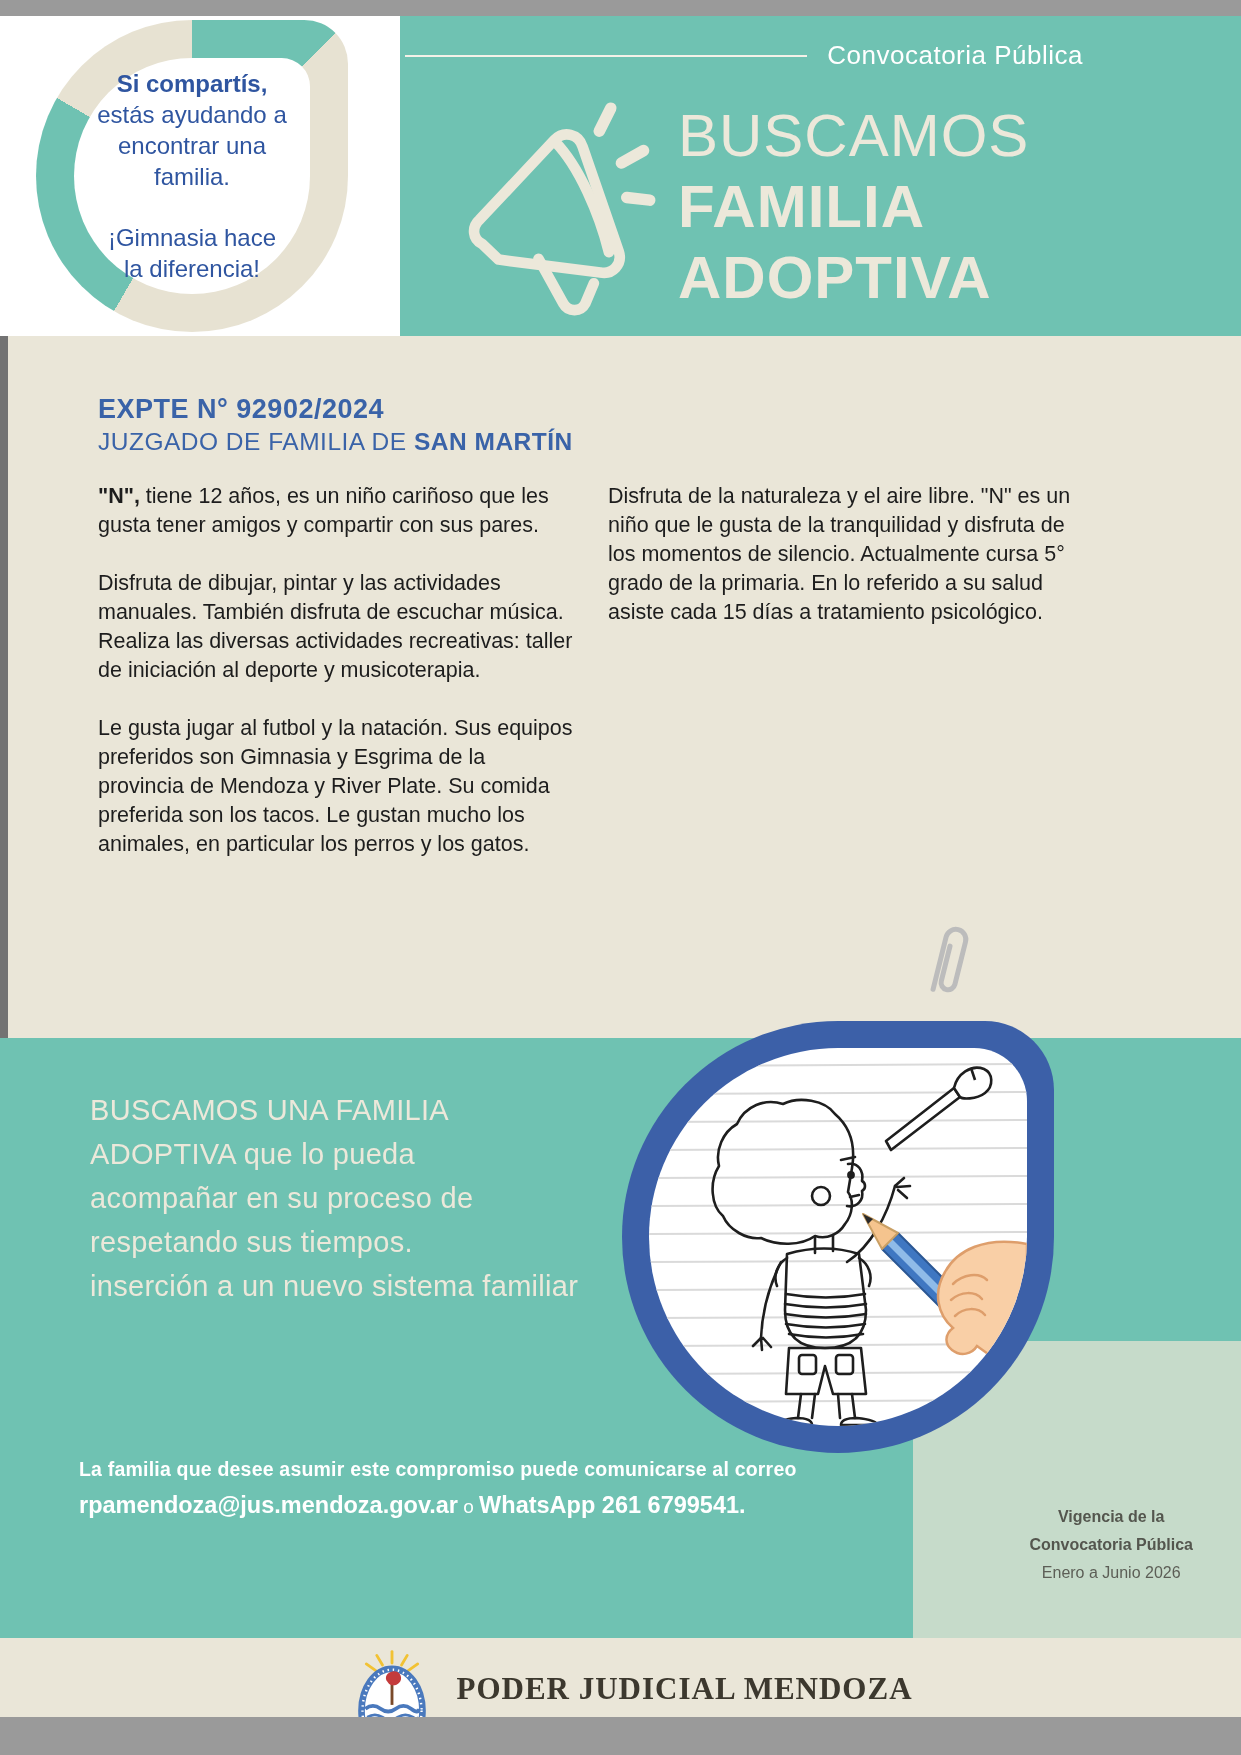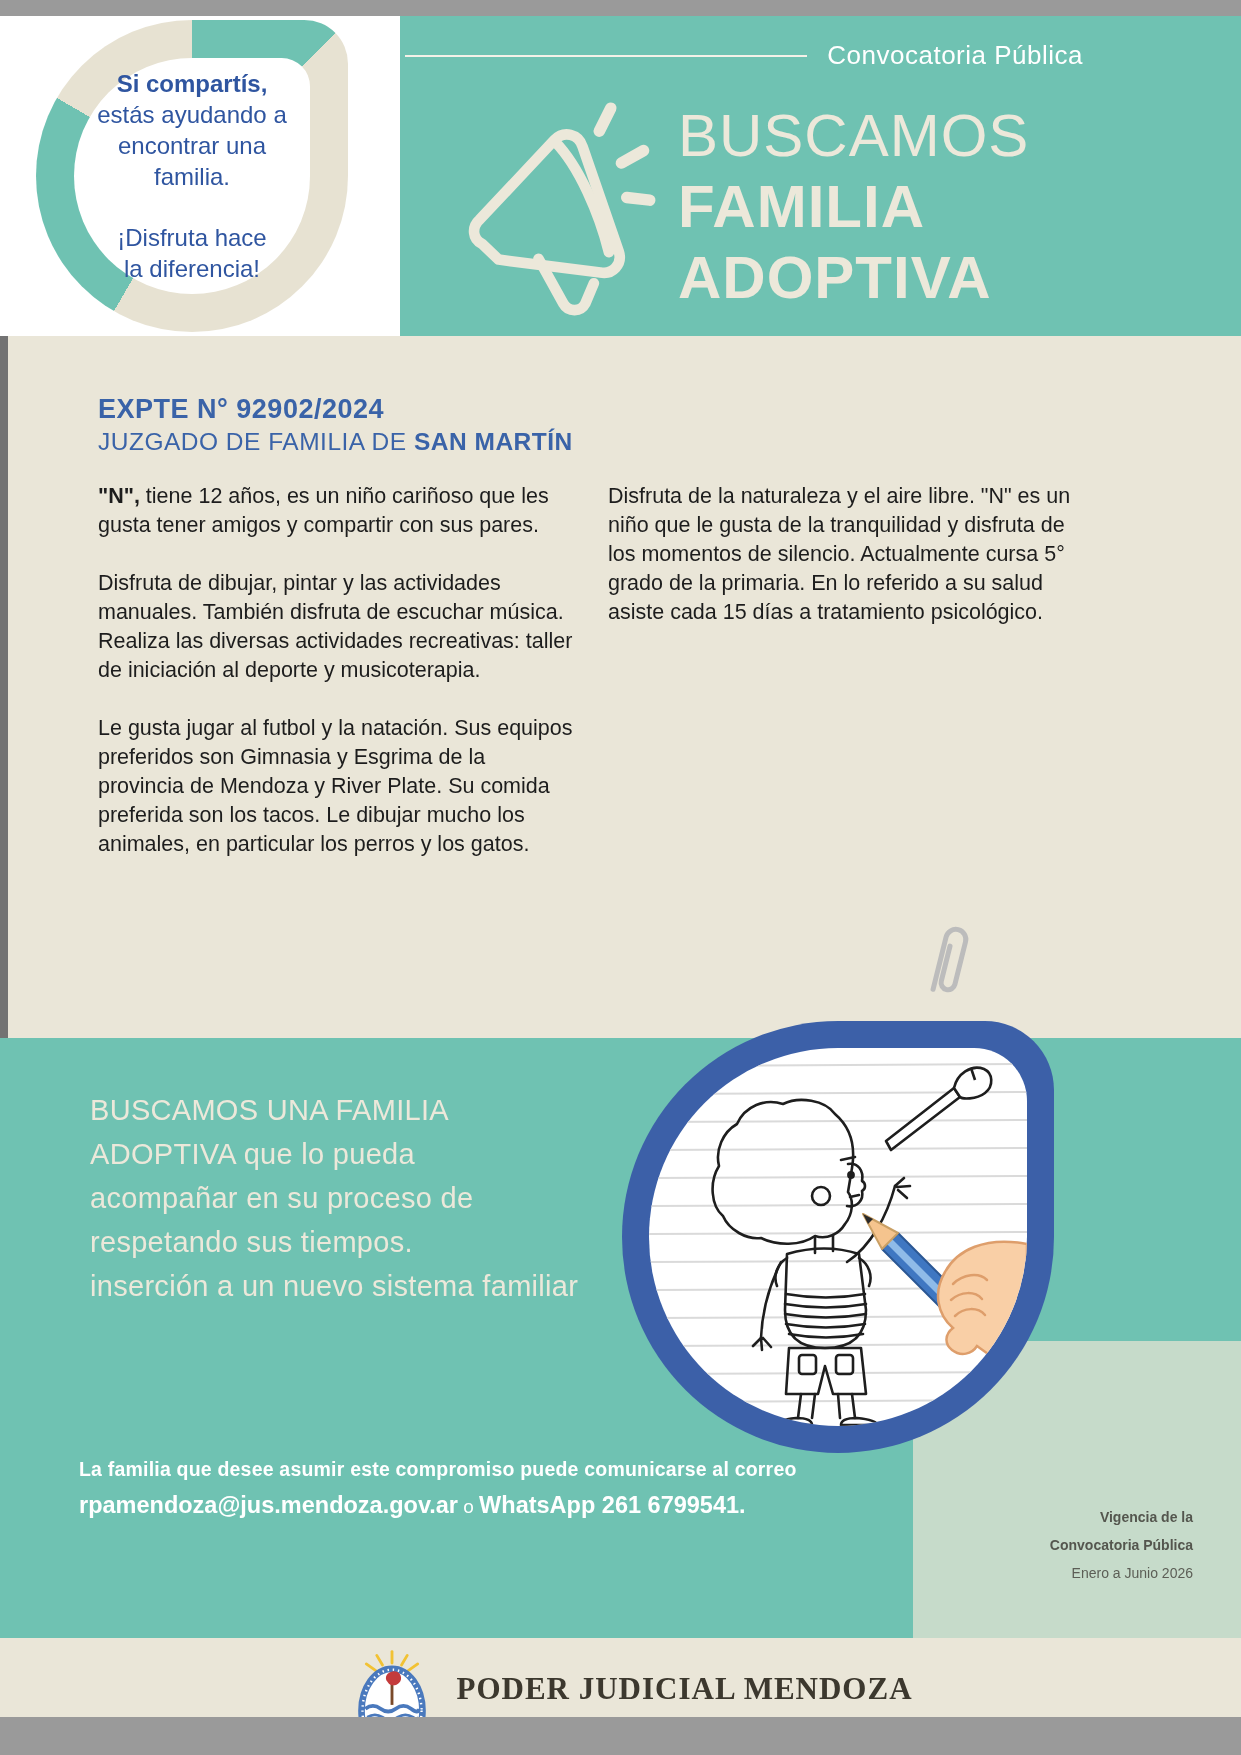--- a/index.html
+++ b/index.html
@@ -35,22 +35,22 @@
   .court { position:absolute; left:90px; top:92px; color:#3a63a8; font-size:24.5px; letter-spacing:0.5px; }
   .court b { font-weight:bold; }
   .col { position:absolute; top:146px; width:478px; color:#1d1d1d; font-size:21.5px; line-height:29px; }
   .col-left  { left:90px; }
   .col-right { left:600px; width:470px; }
   .col p { margin-bottom:29px; }
   
   .teal { position:absolute; top:1022px; left:0; width:1241px; height:600px; background:#6fc2b2; }
   .callout { position:absolute; left:90px; top:50px; color:#ece8da; font-size:29px; line-height:44px; letter-spacing:0.3px; }
   .panel { position:absolute; right:0; top:303px; width:328px; height:297px; background:#c6dbca; }
-  .validity { position:absolute; right:48px; top:162px; text-align:right; color:#54564e;
-    font-size:14px; line-height:28px; }
+  .validity { position:absolute; right:48px; top:162px; text-align:center; color:#54564e;
+    font-size:16px; line-height:28px; }
   .validity .v-bold { font-weight:bold; }
   .validity .v-normal { color:#5c5e56; }
   .contact { position:absolute; left:79px; top:420px; color:#ffffff; }
   .contact-intro { font-size:19.5px; font-weight:bold; letter-spacing:0.2px; }
   .contact-big { margin-top:11px; font-size:23.5px; font-weight:bold; }
   .contact-big .connector { font-size:19px; font-weight:normal; }
   
   .illus { position:absolute; left:622px; top:1005px; width:432px; height:432px;
     background:#3c60a8; border-radius:50% 16% 50% 50%; }
   .illus-inner { position:absolute; left:27px; top:27px; right:27px; bottom:27px;
@@ -96,34 +96,34 @@
       <div class="hl-bold">FAMILIA</div>
       <div class="hl-bold">ADOPTIVA</div>
     </div>
 
     <div class="badge">
       <div class="badge-inner">
         <div class="b-bold">Si compartís,</div>
         <div>estás ayudando a</div>
         <div>encontrar una</div>
         <div>familia.</div>
-        <div class="b-gap">¡Disfruta hace</div>
+        <div class="b-gap">¡Gimnasia hace</div>
         <div>la diferencia!</div>
       </div>
     </div>
   </div>
 
   <div class="main">
     <div class="expte">EXPTE N° 92902/2024</div>
     <div class="court"><span>JUZGADO DE FAMILIA DE </span><b>SAN MARTÍN</b></div>
 
     <div class="col col-left">
       <p><b>"N",</b><span> tiene 12 años, es un niño cariñoso que les gusta tener amigos y compartir con sus pares.</span></p>
       <p>Disfruta de dibujar, pintar y las actividades manuales. También disfruta de escuchar música. Realiza las diversas actividades recreativas: taller de iniciación al deporte y musicoterapia.</p>
-      <p>Le gusta jugar al futbol y la natación. Sus equipos preferidos son Gimnasia y Esgrima de la provincia de Mendoza y River Plate. Su comida preferida son los tacos. Le dibujar mucho los animales, en particular los perros y los gatos.</p>
+      <p>Le gusta jugar al futbol y la natación. Sus equipos preferidos son Gimnasia y Esgrima de la provincia de Mendoza y River Plate. Su comida preferida son los tacos. Le gustan mucho los animales, en particular los perros y los gatos.</p>
     </div>
 
     <div class="col col-right">
       <p>Disfruta de la naturaleza y el aire libre. "N" es un niño que le gusta de la tranquilidad y disfruta de los momentos de silencio. Actualmente cursa 5° grado de la primaria. En lo referido a su salud asiste cada 15 días a tratamiento psicológico.</p>
     </div>
   </div>
 
   <div class="teal">
     <div class="panel">
       <div class="validity">

